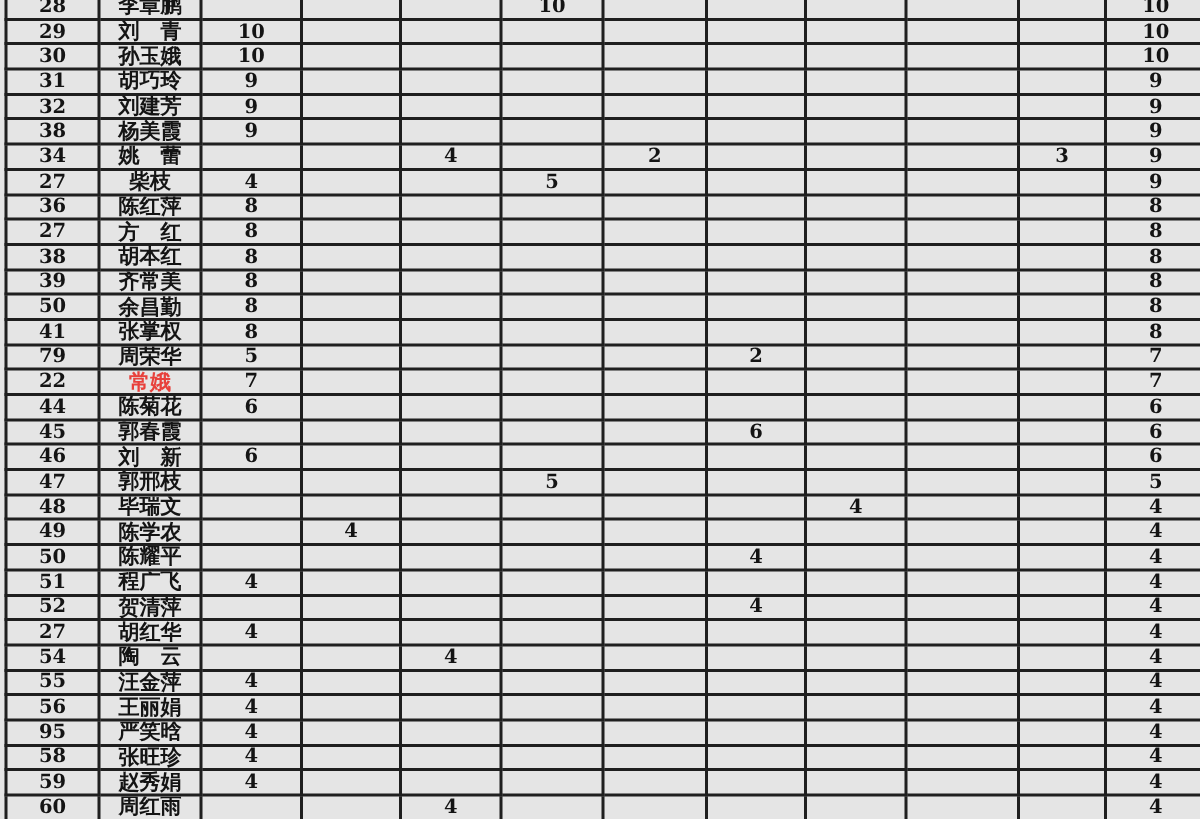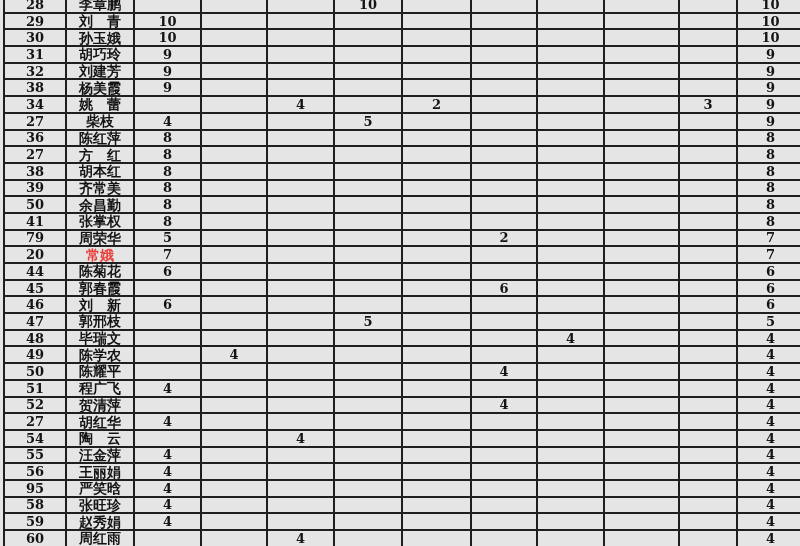--- a/index.html
+++ b/index.html
@@ -265,21 +265,21 @@
           <td></td>
           <td></td>
           <td></td>
           <td>2</td>
           <td></td>
           <td></td>
           <td></td>
           <td>7</td>
         </tr>
         <tr>
-          <td>20</td>
+          <td>22</td>
           <td class="name" style="color: rgb(232, 65, 60);">常娥</td>
           <td>7</td>
           <td></td>
           <td></td>
           <td></td>
           <td></td>
           <td></td>
           <td></td>
           <td></td>
           <td></td>

